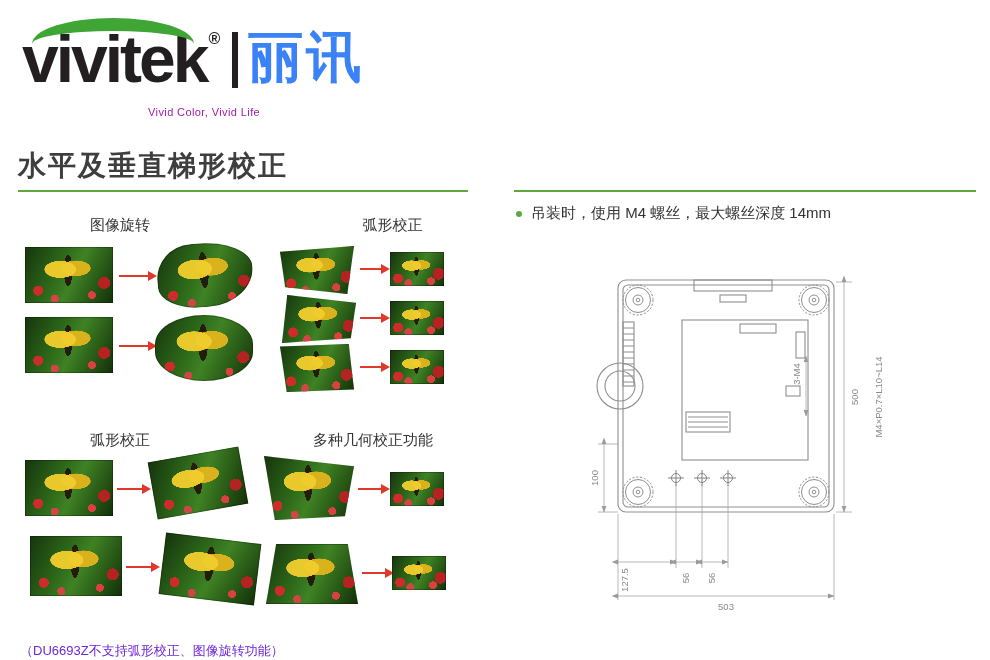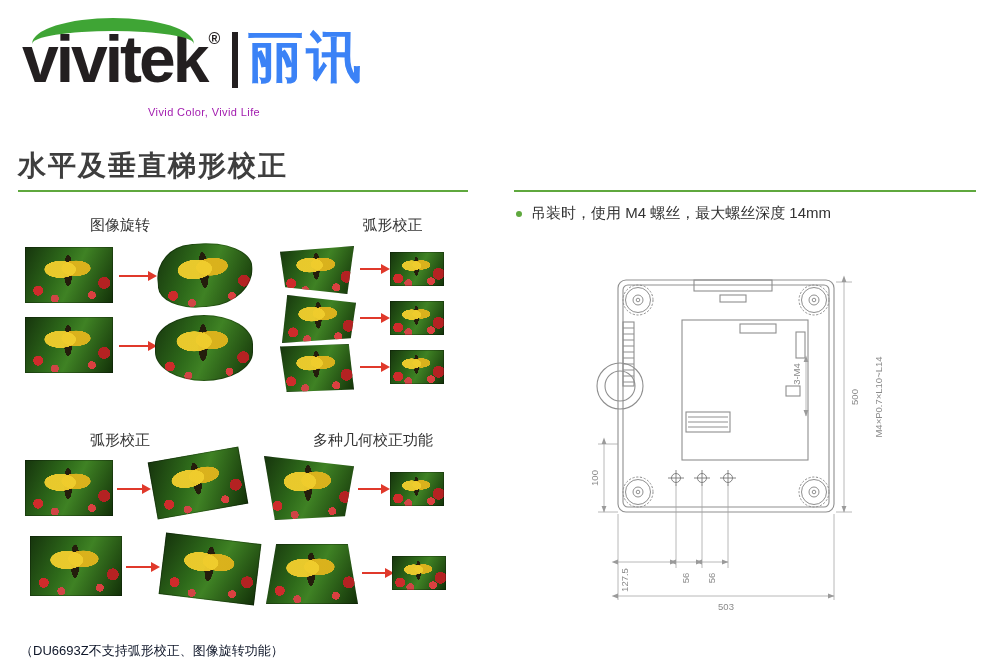--- a/index.html
+++ b/index.html
@@ -43,21 +43,21 @@
   .quad-a { clip-path:polygon(0 12%, 100% 0, 91% 100%, 7% 86%); }
   .quad-b { clip-path:polygon(7% 0, 100% 16%, 93% 90%, 0 100%); }
   .quad-c { clip-path:polygon(0 5%, 93% 0, 100% 95%, 9% 100%); }
   .key-h  { clip-path:polygon(0 0, 100% 16%, 90% 94%, 12% 100%); }
   .key-v  { clip-path:polygon(11% 0, 89% 0, 100% 100%, 0 100%); }
 
   .arrow { position:absolute; height:2px; background:#e0392b; }
   .arrow::after { content:""; position:absolute; right:-8px; top:-4px; width:0; height:0;
     border-left:9px solid #e0392b; border-top:5px solid transparent; border-bottom:5px solid transparent; }
 
-  .footnote { position:absolute; left:20px; top:642px; font-size:13px; color:#0f172a; }
+  .footnote { position:absolute; left:20px; top:642px; font-size:13px; color:#6d28d9; }
 
   
   .bullets { position:absolute; left:516px; top:204px; list-style:none; }
   .bullets li { display:flex; align-items:center; gap:9px; font-size:15px; color:#333; margin-bottom:8px; }
   .bullets .dot { width:6px; height:6px; border-radius:50%; background:#5fa83e; flex:0 0 auto; }
 
   .diagram { position:absolute; left:590px; top:266px; }
   .diagram text { font-family:"Liberation Sans","DejaVu Sans",sans-serif; }
 </style>
 </head>

